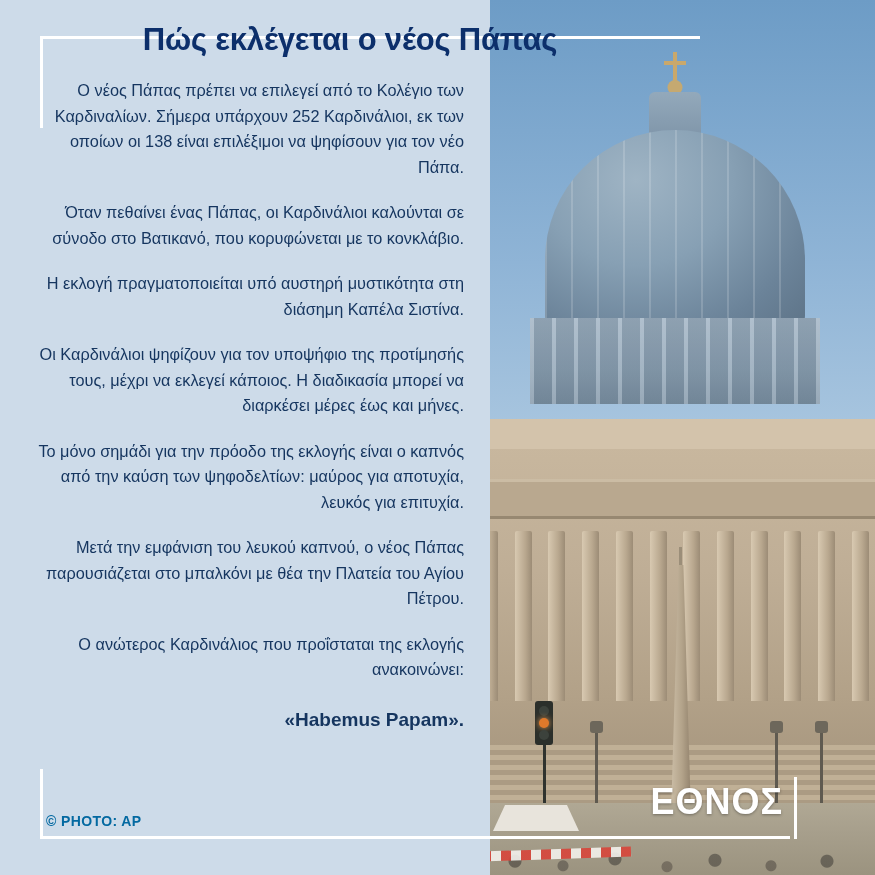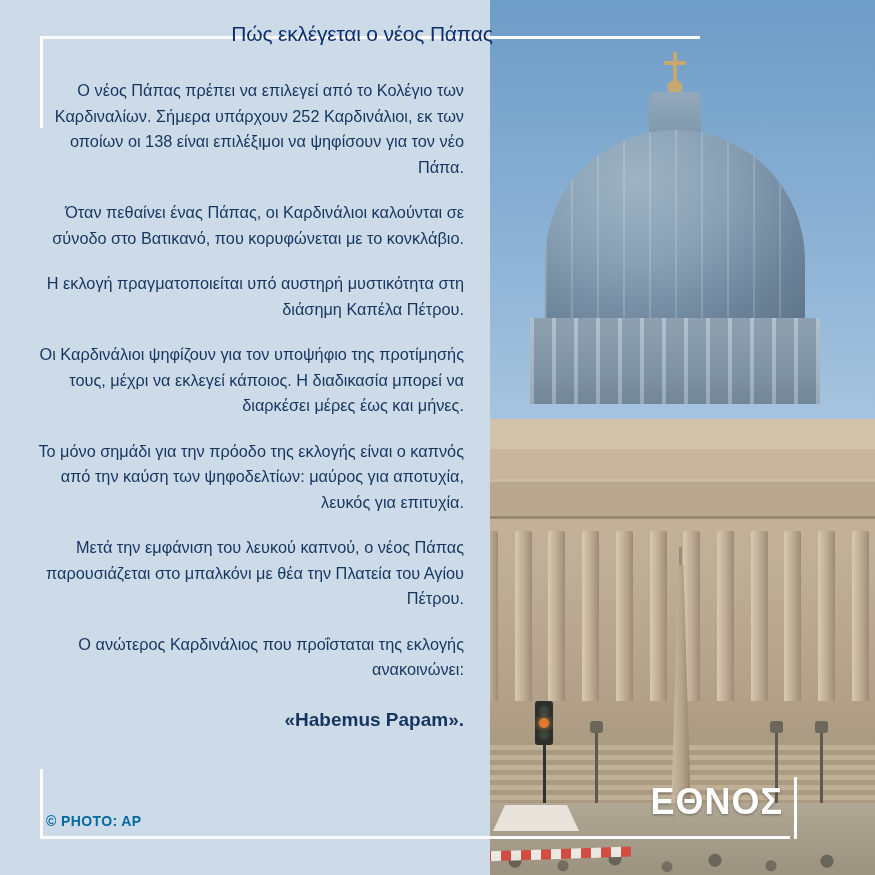--- a/index.html
+++ b/index.html
@@ -330,26 +330,26 @@
     background: #ffffff;
   }
   .fl-top { left: 40px; top: 36px; width: 660px; height: 3px; }
   .fl-left { left: 40px; top: 36px; width: 3px; height: 92px; }
   .fl-bottom { left: 40px; bottom: 36px; width: 750px; height: 3px; }
   .fl-left-b { left: 40px; bottom: 36px; width: 3px; height: 70px; }
   .fl-right-b { right: 78px; bottom: 36px; width: 3px; height: 62px; }
 
   .title {
     position: absolute;
-    left: 12px;
+    left: 0;
     top: 22px;
     width: 700px;
     text-align: center;
-    font-size: 21px;
-    font-weight: normal;
+    font-size: 31px;
+    font-weight: bold;
     color: #0c2f6b;
     letter-spacing: -0.2px;
   }
 
   .body-text {
     position: absolute;
     left: 24px;
     top: 78px;
     width: 440px;
     text-align: right;
@@ -469,21 +469,21 @@
   <div class="frame-line fl-left"></div>
   <div class="frame-line fl-bottom"></div>
   <div class="frame-line fl-left-b"></div>
   <div class="frame-line fl-right-b"></div>
 
   <div class="title">Πώς εκλέγεται ο νέος Πάπας</div>
 
   <div class="body-text">
     <p class="para">Ο νέος Πάπας πρέπει να επιλεγεί από το Κολέγιο των Καρδιναλίων. Σήμερα υπάρχουν 252 Καρδινάλιοι, εκ των οποίων οι 138 είναι επιλέξιμοι να ψηφίσουν για τον νέο Πάπα.</p>
     <p class="para">Όταν πεθαίνει ένας Πάπας, οι Καρδινάλιοι καλούνται σε σύνοδο στο Βατικανό, που κορυφώνεται με το κονκλάβιο.</p>
-    <p class="para">Η εκλογή πραγματοποιείται υπό αυστηρή μυστικότητα στη διάσημη Καπέλα Πέτρου.</p>
+    <p class="para">Η εκλογή πραγματοποιείται υπό αυστηρή μυστικότητα στη διάσημη Καπέλα Σιστίνα.</p>
     <p class="para">Οι Καρδινάλιοι ψηφίζουν για τον υποψήφιο της προτίμησής τους, μέχρι να εκλεγεί κάποιος. Η διαδικασία μπορεί να διαρκέσει μέρες έως και μήνες.</p>
     <p class="para">Το μόνο σημάδι για την πρόοδο της εκλογής είναι ο καπνός από την καύση των ψηφοδελτίων: μαύρος για αποτυχία, λευκός για επιτυχία.</p>
     <p class="para">Μετά την εμφάνιση του λευκού καπνού, ο νέος Πάπας παρουσιάζεται στο μπαλκόνι με θέα την Πλατεία του Αγίου Πέτρου.</p>
     <p class="para">Ο ανώτερος Καρδινάλιος που προΐσταται της εκλογής ανακοινώνει:</p>
     <p class="para habemus">«Habemus Papam».</p>
   </div>
 
   <div class="credit">© PHOTO: AP</div>
   <div class="logo">ΕΘΝΟΣ</div>
 

